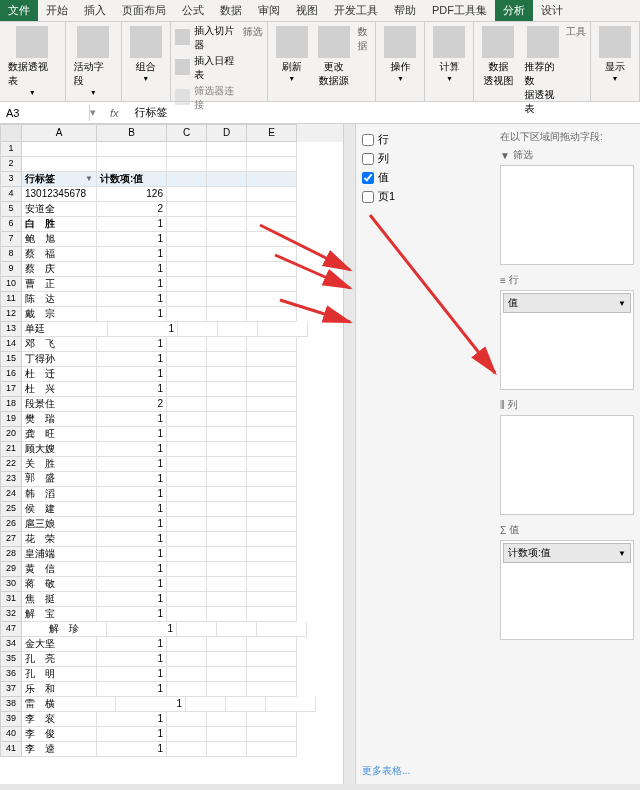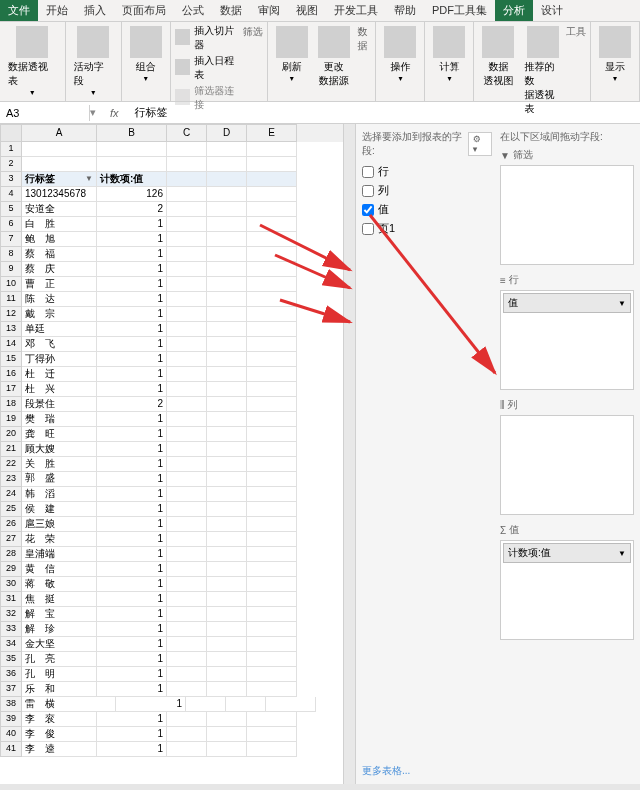--- a/index.html
+++ b/index.html
@@ -250,21 +250,21 @@
         <div class="sheet-row">
           <div class="row-header">5</div>
           <div class="cell" style="width: 75px;">安道全</div>
           <div class="cell right" style="width: 70px;">2</div>
           <div class="cell" style="width: 40px;"></div>
           <div class="cell" style="width: 40px;"></div>
           <div class="cell" style="width: 50px;"></div>
         </div>
         <div class="sheet-row">
           <div class="row-header">6</div>
-          <div class="cell" style="width: 75px;">白　胜</div>
+          <div class="cell" style="width: 75px; font-weight: bold;">白　胜</div>
           <div class="cell right" style="width: 70px;">1</div>
           <div class="cell" style="width: 40px;"></div>
           <div class="cell" style="width: 40px;"></div>
           <div class="cell" style="width: 50px;"></div>
         </div>
         <div class="sheet-row">
           <div class="row-header">7</div>
           <div class="cell" style="width: 75px;">鲍　旭</div>
           <div class="cell right" style="width: 70px;">1</div>
           <div class="cell" style="width: 40px;"></div>
@@ -306,21 +306,21 @@
         <div class="sheet-row">
           <div class="row-header">12</div>
           <div class="cell" style="width: 75px;">戴　宗</div>
           <div class="cell right" style="width: 70px;">1</div>
           <div class="cell" style="width: 40px;"></div>
           <div class="cell" style="width: 40px;"></div>
           <div class="cell" style="width: 50px;"></div>
         </div>
         <div class="sheet-row">
           <div class="row-header">13</div>
-          <div class="cell" style="width: 75px;">单廷　</div>
+          <div class="cell" style="width: 86px;">单廷　</div>
           <div class="cell right" style="width: 70px;">1</div>
           <div class="cell" style="width: 40px;"></div>
           <div class="cell" style="width: 40px;"></div>
           <div class="cell" style="width: 50px;"></div>
         </div>
         <div class="sheet-row">
           <div class="row-header">14</div>
           <div class="cell" style="width: 75px;">邓　飞</div>
           <div class="cell right" style="width: 70px;">1</div>
           <div class="cell" style="width: 40px;"></div>
@@ -465,22 +465,22 @@
         </div>
         <div class="sheet-row">
           <div class="row-header">32</div>
           <div class="cell" style="width: 75px;">解　宝</div>
           <div class="cell right" style="width: 70px;">1</div>
           <div class="cell" style="width: 40px;"></div>
           <div class="cell" style="width: 40px;"></div>
           <div class="cell" style="width: 50px;"></div>
         </div>
         <div class="sheet-row">
-          <div class="row-header">33</div>
-          <div class="cell" style="width: 75px;">解　珍</div>
+          <div class="row-header">47</div>
+          <div class="cell" style="width: 85px; text-align: center;">解　珍</div>
           <div class="cell right" style="width: 70px;">1</div>
           <div class="cell" style="width: 40px;"></div>
           <div class="cell" style="width: 40px;"></div>
           <div class="cell" style="width: 50px;"></div>
         </div>
         <div class="sheet-row">
           <div class="row-header">34</div>
           <div class="cell" style="width: 75px;">金大坚</div>
           <div class="cell right" style="width: 70px;">1</div>
           <div class="cell" style="width: 40px;"></div>
@@ -543,24 +543,20 @@
           <div class="cell" style="width: 40px;"></div>
           <div class="cell" style="width: 50px;"></div>
         </div>
       </div>
   </div>
   <div class="scroll-sep"></div>
 
   <div class="pivot-pane">
     <div class="pivot-columns">
       <div class="pivot-left">
-        <div class="pivot-subtitle">
-          <span>选择要添加到报表的字段:</span>
-          <span class="gear-btn">⚙ ▾</span>
-        </div>
         <div class="field-list">
           <div class="field-item">
             <input type="checkbox" style="">
             <span>行</span>
           </div>
           <div class="field-item">
             <input type="checkbox" style="">
             <span>列</span>
           </div>
           <div class="field-item">

